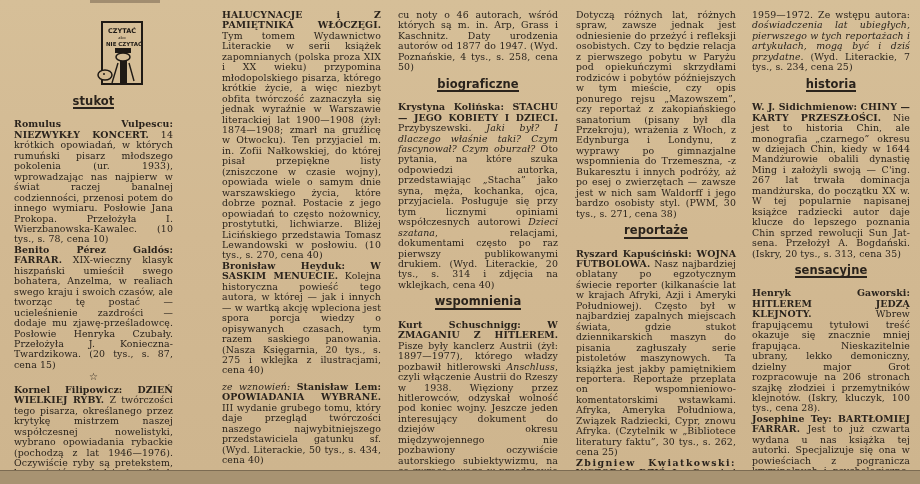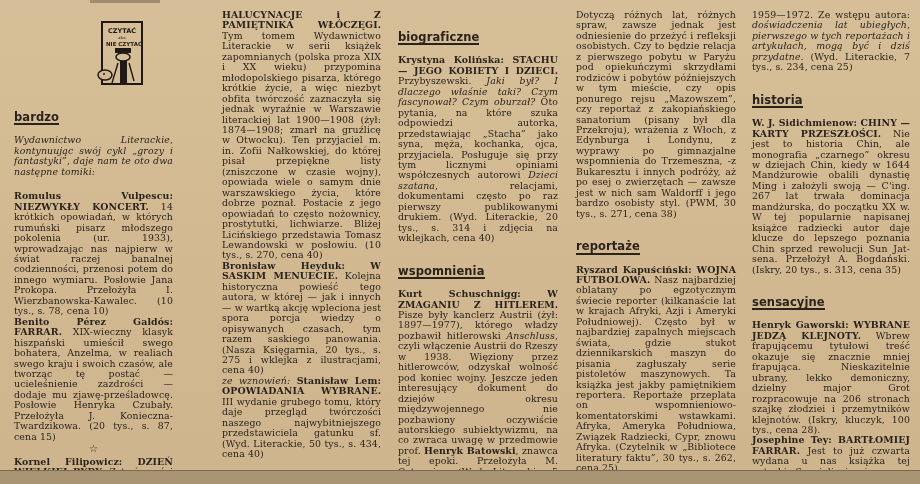--- a/index.html
+++ b/index.html
@@ -22,24 +22,24 @@
     text-align: justify;
     letter-spacing: 0.1px;
   }
   .col p { margin: 0 0 0 0; text-indent: 0; }
   .entry { margin-bottom: 9px; }
   .author { font-weight: bold; }
   .title { font-weight: bold; text-transform: none; }
   .it { font-style: italic; }
   .b { font-weight: bold; }
   .sect {
-    text-align: left;
+    text-align: center;
     font-family: "DejaVu Sans", "Liberation Sans", sans-serif;
     font-weight: bold; font-size: 11.5px;
-    margin: 22px 0 10px 0;
+    margin: 6px 0 10px 0;
   }
   .sect span { display: inline-block; border-bottom: 2px solid #2a231c; padding-bottom: 1px; }
   .star { text-align:center; font-size: 10px; margin: 2px 0 2px 0; }
   .logo {
     position:absolute; left: 96px; top: 21px; width: 48px; height: 68px;
   }
   .indent { text-indent: 12px; }
 </style>
 </head>
 <body>
@@ -55,49 +55,49 @@
     <rect x="19" y="27" width="16" height="5" fill="#1f1a15"></rect>
     <ellipse cx="27" cy="36" rx="7" ry="4" fill="none" stroke="#1f1a15" stroke-width="1.5"></ellipse>
     <rect x="24" y="40" width="7" height="22" fill="#1f1a15"></rect>
     <line x1="22" y1="42" x2="16" y2="62" stroke="#1f1a15" stroke-width="1.4"></line>
     <line x1="33" y1="42" x2="38" y2="60" stroke="#1f1a15" stroke-width="1.4"></line>
     <ellipse cx="9" cy="54" rx="7" ry="5" fill="#d2b992" stroke="#1f1a15" stroke-width="1.5"></ellipse>
     <circle cx="8" cy="53" r="1" fill="#1f1a15"></circle>
   </svg>
 
   <div class="col" style="left:14px; width:159px; top:90px;">
-    <div class="sect"><span>bardzo</span></div>
-    <p class="entry it indent" style="margin-bottom:14px">Wydawnictwo Literackie, kontynuując swój cykl „grozy i fantastyki”, daje nam te oto dwa następne tomiki:</p>
+    <div class="sect"><span>stukot</span></div>
     <p class="entry indent">
       <span class="author">Romulus Vulpescu:</span><span class="title"> NIEZWYKŁY KONCERT.</span><span> 14 krótkich opowiadań, w których rumuński pisarz młodszego pokolenia (ur. 1933), wprowadzając nas najpierw w świat raczej banalnej codzienności, przenosi potem do innego wymiaru. Posłowie Jana Prokopa. Przełożyła I. Wierzbanowska-Kawalec. (10 tys., s. 78, cena 10)</span>
     </p>
     <p class="entry indent">
       <span class="author">Benito Pérez Galdós:</span><span class="title"> FARRAR.</span><span> XIX-wieczny klasyk hiszpański umieścił swego bohatera, Anzelma, w realiach swego kraju i swoich czasów, ale tworząc tę postać — ucieleśnienie zazdrości — dodaje mu zjawę-prześladowcę. Posłowie Henryka Czubały. Przełożyła J. Konieczna-Twardzikowa. (20 tys., s. 87, cena 15)</span>
     </p>
     <div class="star">☆</div>
     <p class="entry indent">
       <span class="author">Kornel Filipowicz:</span><span class="title"> DZIEŃ WIELKIEJ RYBY.</span><span> Z twórczości tego pisarza, określanego przez krytykę mistrzem naszej współczesnej nowelistyki, wybrano opowiadania rybackie (pochodzą z lat 1946—1976). Oczywiście ryby są pretekstem, by mówić o ludziach. (Wyd. Literackie, 10 tys., s. 279, cena 35)</span>
     </p>
 
   </div>
 
   <div class="col" style="left:222px; width:159px;">
     <p class="entry">
       <span class="title">HALUCYNACJE i Z PAMIĘTNIKA WŁÓCZĘGI.</span><span> Tym tomem Wydawnictwo Literackie w serii książek zapomnianych (polska proza XIX i XX wieku) przypomina młodopolskiego pisarza, którego krótkie życie, a więc niezbyt obfita twórczość zaznaczyła się jednak wyraźnie w Warszawie literackiej lat 1900—1908 (żył: 1874—1908; zmarł na gruźlicę w Otwocku). Ten przyjaciel m. in. Zofii Nałkowskiej, do której pisał przepiękne listy (zniszczone w czasie wojny), opowiada wiele o samym dnie warszawskiego życia, które dobrze poznał. Postacie z jego opowiadań to często nożownicy, prostytutki, lichwiarze. Bliżej Licińskiego przedstawia Tomasz Lewandowski w posłowiu. (10 tys., s. 270, cena 40)</span>
     </p>
-    <p class="entry indent" style="margin-bottom:0">
+    <p class="entry indent" style="margin-bottom:6px">
       <span class="author">Bronisław Heyduk:</span><span class="title"> W SASKIM MENUECIE.</span><span> Kolejna historyczna powieść tego autora, w której — jak i innych — w wartką akcję wpleciona jest spora porcja wiedzy o opisywanych czasach, tym razem saskiego panowania. (Nasza Księgarnia, 20 tys., s. 275 i wklejka z ilustracjami, cena 40)</span>
     </p>
     <p class="entry indent">
       <span class="it">ze wznowień:</span><span class="author"> Stanisław Lem:</span><span class="title"> OPOWIADANIA WYBRANE.</span><span> III wydanie grubego tomu, który daje przegląd twórczości naszego najwybitniejszego przedstawiciela gatunku sf. (Wyd. Literackie, 50 tys., s. 434, cena 40)</span>
     </p>
 
   </div>
 
   <div class="col" style="left:398px; width:160px;">
+    <p class="entry">cu noty o 46 autorach, wśród których są m. in. Arp, Grass i Kaschnitz. Daty urodzenia autorów od 1877 do 1947. (Wyd. Poznańskie, 4 tys., s. 258, cena 50)</p>
     <div class="sect"><span>biograficzne</span></div>
     <p class="entry indent">
       <span class="author">Krystyna Kolińska:</span><span class="title"> STACHU — JEGO KOBIETY I DZIECI.</span><span> Przybyszewski. </span><span class="it">Jaki był? I dlaczego właśnie taki? Czym fascynował? Czym oburzał?</span><span> Oto pytania, na które szuka odpowiedzi autorka, przedstawiając „Stacha” jako syna, męża, kochanka, ojca, przyjaciela. Posługuje się przy tym licznymi opiniami współczesnych autorowi </span><span class="it">Dzieci szatana</span><span>, relacjami, dokumentami często po raz pierwszy publikowanymi drukiem. (Wyd. Literackie, 20 tys., s. 314 i zdjęcia na wklejkach, cena 40)</span>
     </p>
     <div class="sect"><span>wspomnienia</span></div>
     <p class="entry indent">
       <span class="author">Kurt Schuschnigg:</span><span class="title"> W ZMAGANIU Z HITLEREM.</span><span> Pisze były kanclerz Austrii (żył: 1897—1977), którego władzy pozbawił hitlerowski </span><span class="it">Anschluss</span><span>, czyli włączenie Austrii do Rzeszy w 1938. Więziony przez hitlerowców, odzyskał wolność pod koniec wojny. Jeszcze jeden interesujący dokument do dziejów okresu międzywojennego nie pozbawiony oczywiście autorskiego subiektywizmu, na co zwraca uwagę w przedmowie prof. </span><span class="b">Henryk Batowski</span><span>, znawca tej epoki. Przełożyła M. Osterwina. (Wyd. Literackie, 5 tys., s. 495, cena 80)</span>
     </p>
 
   </div>
@@ -116,20 +116,20 @@
   <div class="col" style="left:752px; width:158px;">
     <p class="entry">
       <span>1959—1972. Ze wstępu autora: </span><span class="it">doświadczenia lat ubiegłych, pierwszego w tych reportażach i artykułach, mogą być i dziś przydatne.</span><span> (Wyd. Literackie, 7 tys., s. 234, cena 25)</span>
     </p>
     <div class="sect"><span>historia</span></div>
     <p class="entry indent">
       <span class="author">W. J. Sidichmienow:</span><span class="title"> CHINY — KARTY PRZESZŁOŚCI.</span><span> Nie jest to historia Chin, ale monografia „czarnego” okresu w dziejach Chin, kiedy w 1644 Mandżurowie obalili dynastię Ming i założyli swoją — C'ing. 267 lat trwała dominacja mandżurska, do początku XX w. W tej popularnie napisanej książce radziecki autor daje klucze do lepszego poznania Chin sprzed rewolucji Sun Jat-sena. Przełożył A. Bogdański. (Iskry, 20 tys., s. 313, cena 35)</span>
     </p>
     <div class="sect"><span>sensacyjne</span></div>
     <p class="entry indent">
-      <span class="author">Henryk Gaworski:</span><span class="title"> WYBRANE JEDZĄ KLEJNOTY.</span><span> Wbrew frapującemu tytułowi treść okazuje się znacznie mniej frapująca. Nieskazitelnie ubrany, lekko demoniczny, dzielny major Grot rozpracowuje na 206 stronach szajkę złodziei i przemytników klejnotów. (Iskry, kluczyk, 100 tys., cena 28).</span>
+      <span class="author">Henryk Gaworski:</span><span class="title"> HITLEREM JEDZĄ KLEJNOTY.</span><span> Wbrew frapującemu tytułowi treść okazuje się znacznie mniej frapująca. Nieskazitelnie ubrany, lekko demoniczny, dzielny major Grot rozpracowuje na 206 stronach szajkę złodziei i przemytników klejnotów. (Iskry, kluczyk, 100 tys., cena 28).</span>
     </p>
     <p class="indent">
       <span class="author">Josephine Tey:</span><span class="title"> BARTŁOMIEJ FARRAR.</span><span> Jest to już czwarta wydana u nas książka tej autorki. Specjalizuje się ona w powieściach z pogranicza kryminalnych i psychologiczno-obyczajowych. Współczesna prowincja angielska, dzieci, konie... A na tym tle oszustwo i dawna zbrodnia. Przełożyła J. Olędzka. (Iskry, kluczyk, 100 tys., s. 285, cena 40)</span>
     </p>
   </div>
 </div>
 <div class="bottom-edge"></div>
 
 </body></html>

